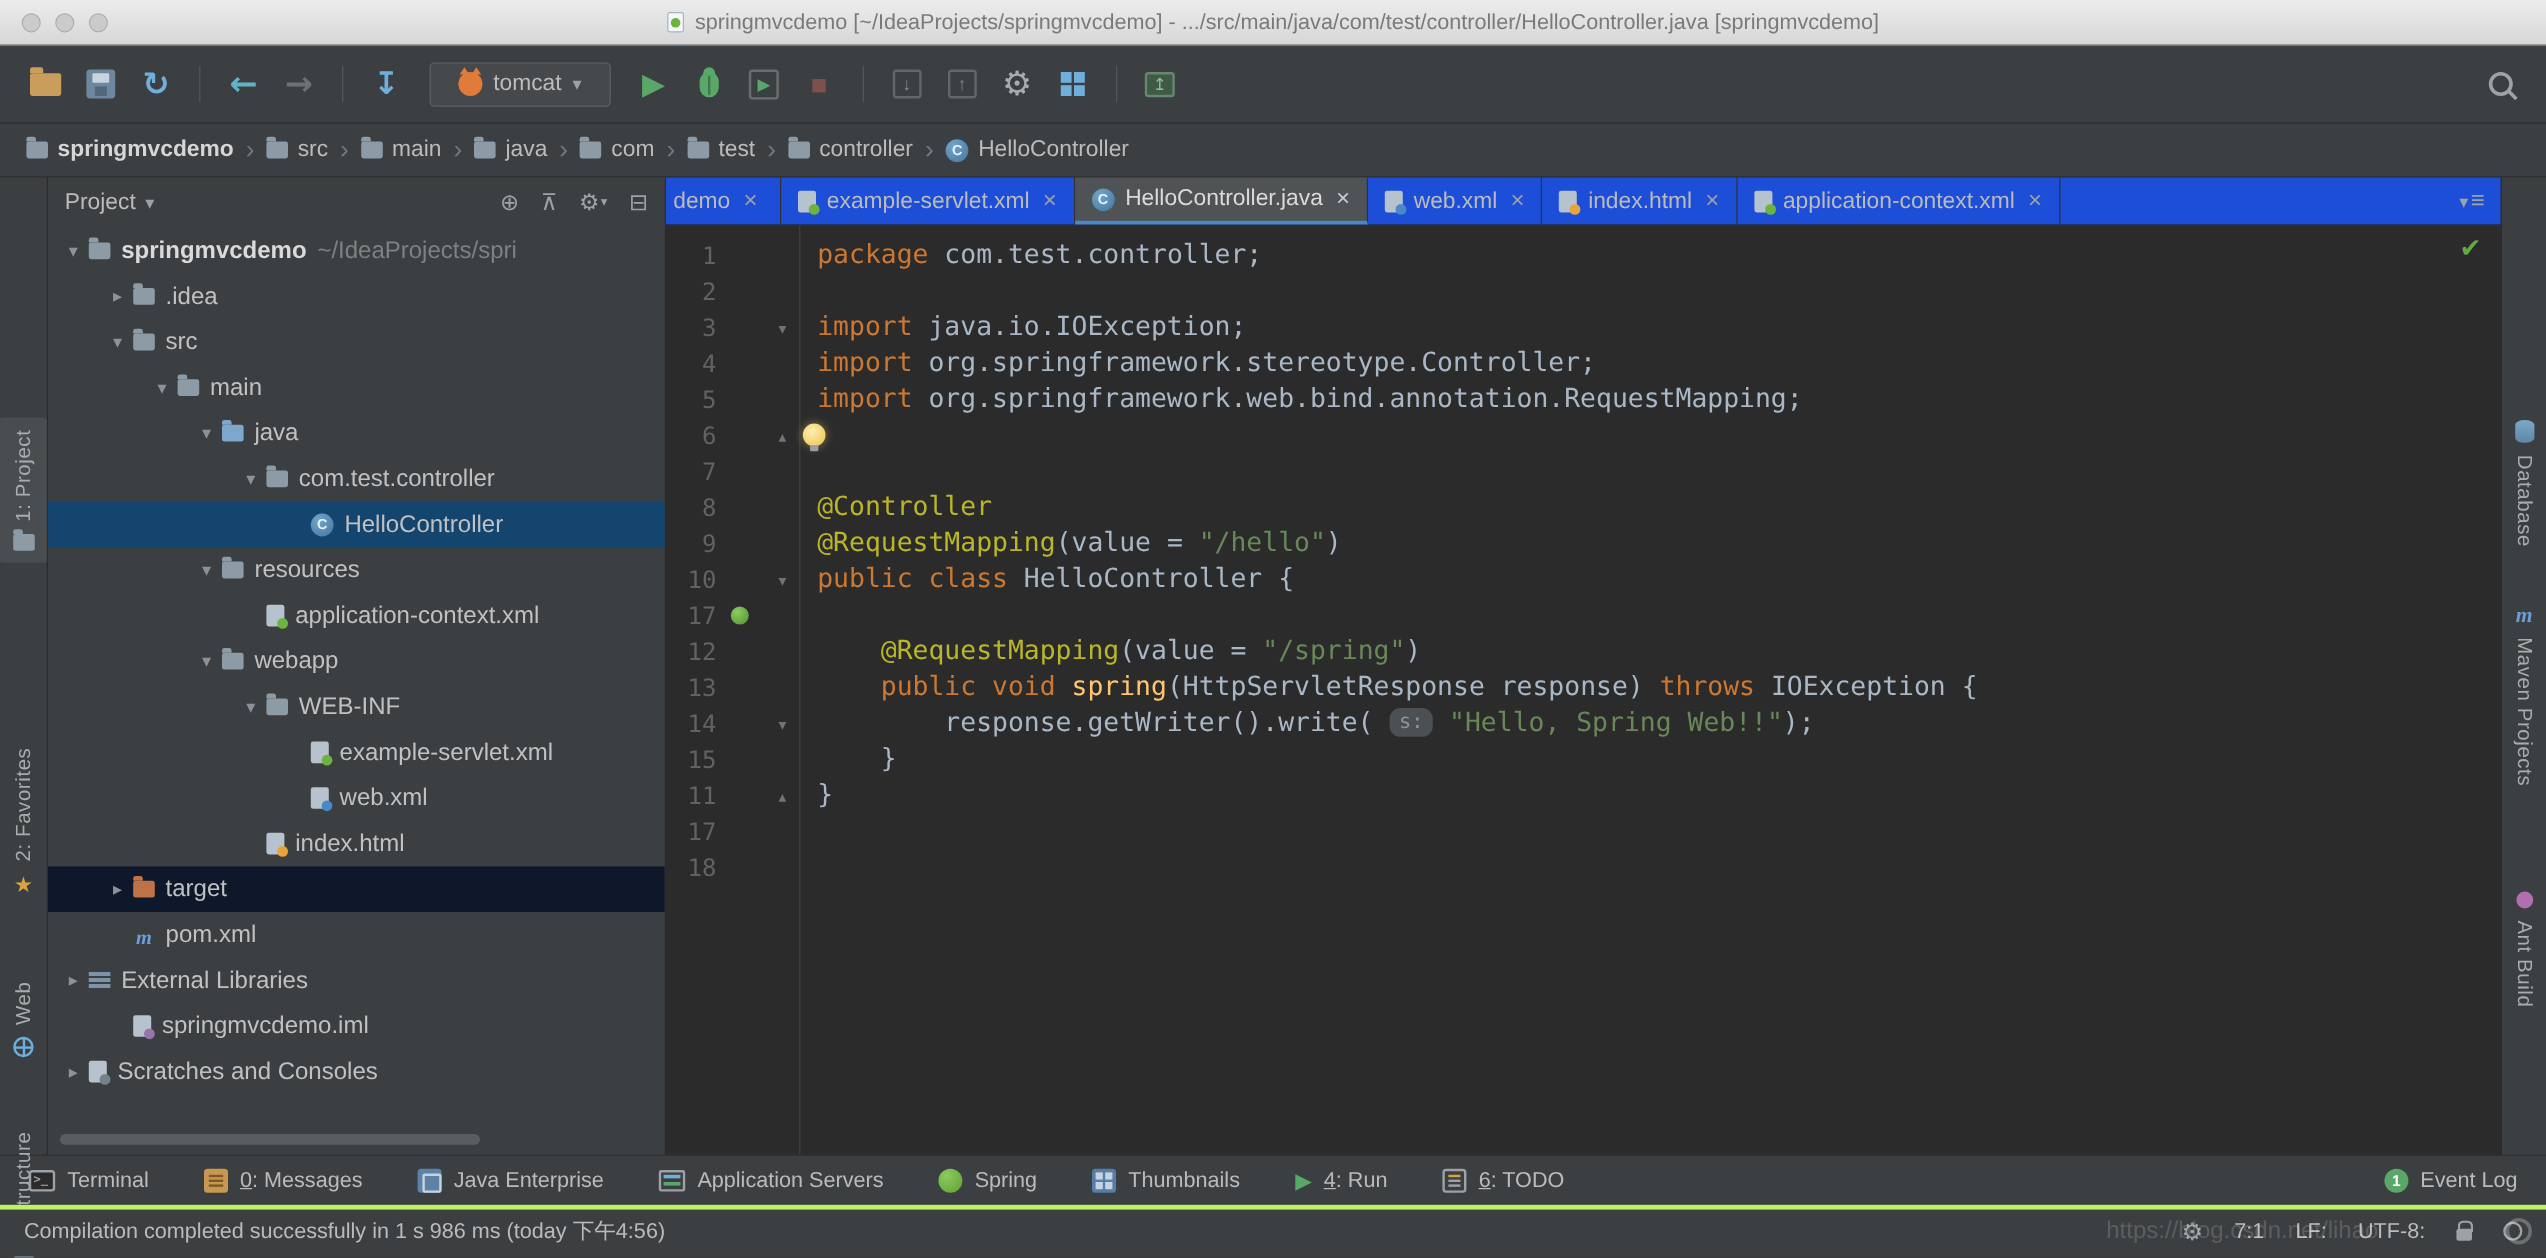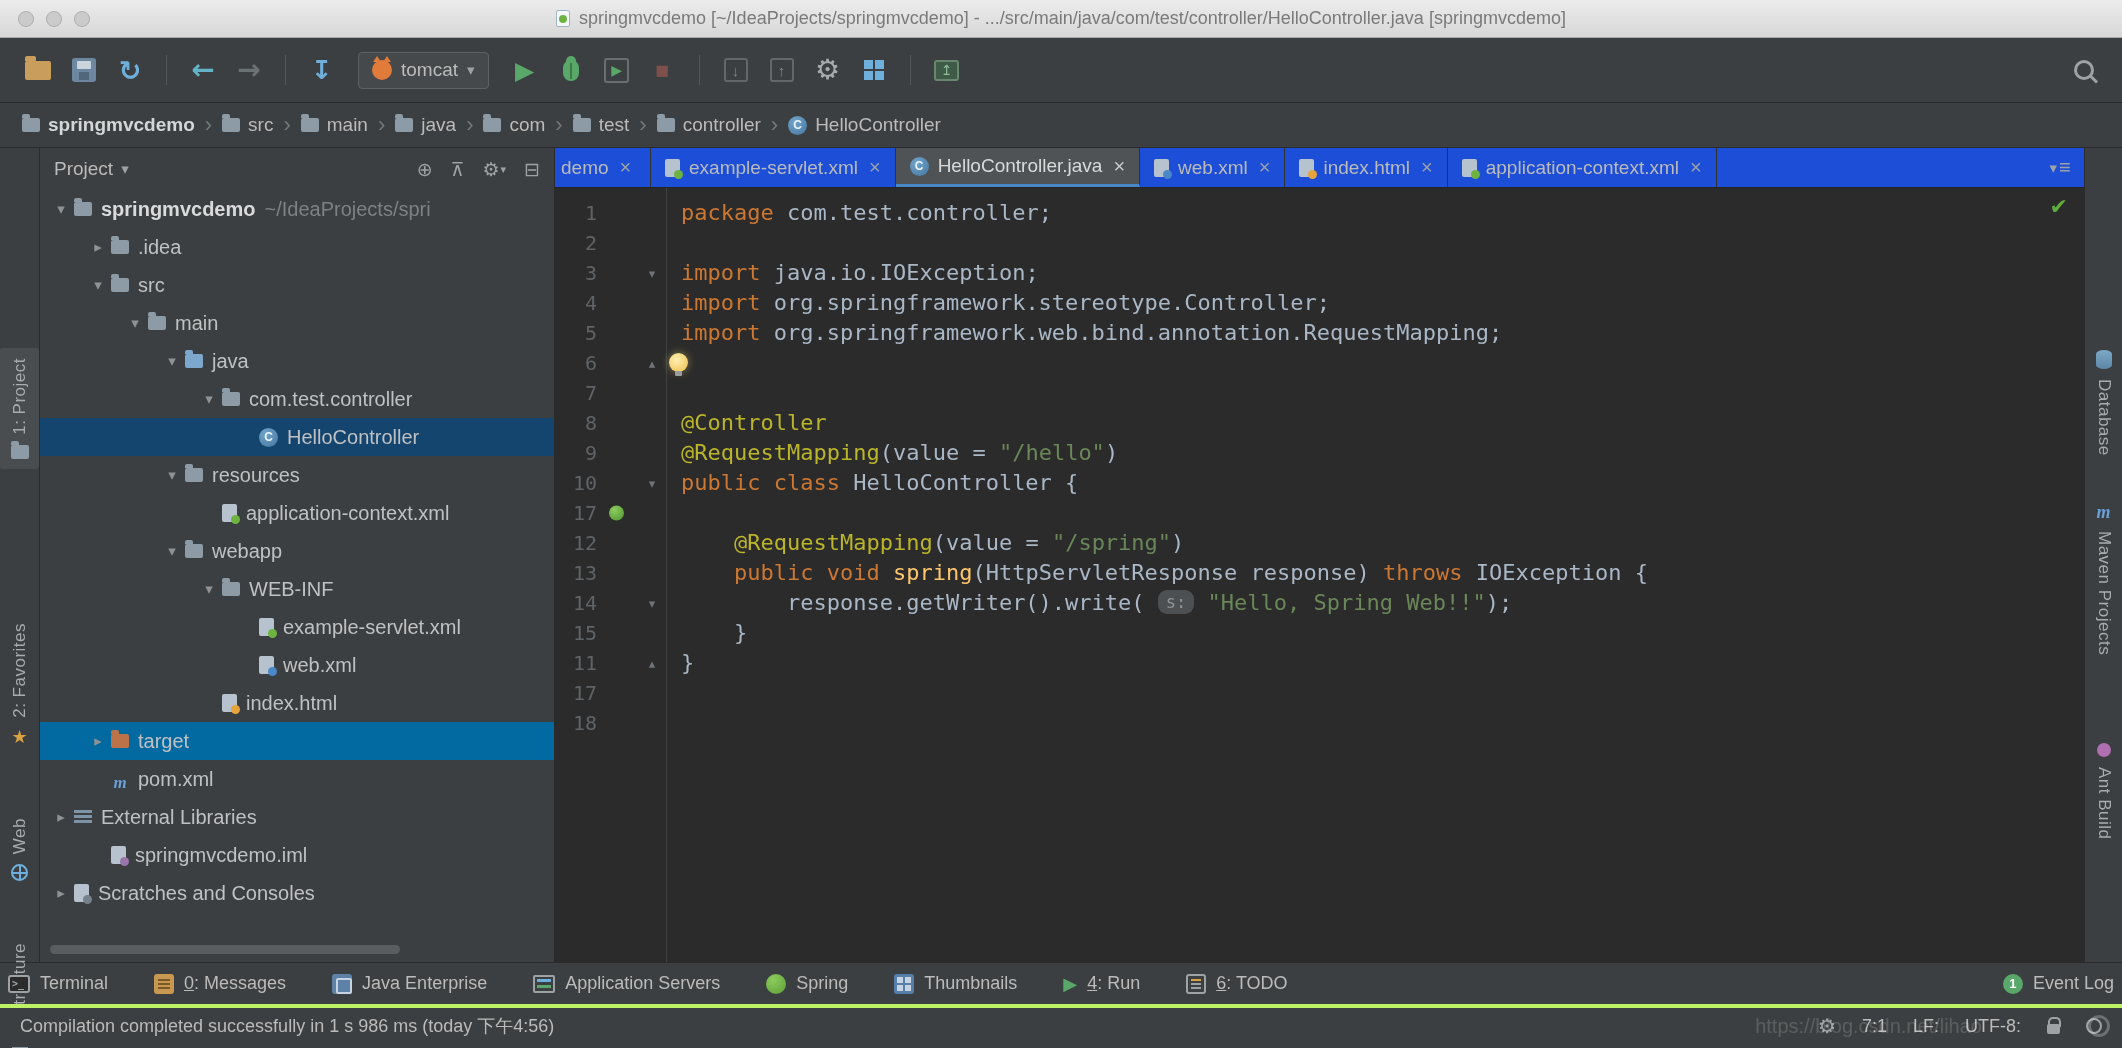--- a/index.html
+++ b/index.html
@@ -46,21 +46,21 @@
 .tb-export-tool::before{content:"↓"}
 .tb-import-tool::before{content:"↑"}
 .tb-settings{color:#A7ABAD;font-size:28px;line-height:28px}
 .tb-settings::before{content:"⚙"}
 .tb-project-structure{width:24px;height:24px}
 .tb-project-structure::before{content:"";position:absolute;left:2px;top:2px;width:9px;height:9px;background:#6FAFDC;box-shadow:11px 0 0 #6FAFDC,0 11px 0 #6FAFDC,11px 11px 0 #6FAFDC}
 .tb-deploy{width:25px;height:21px;border:2px solid #68876F;border-radius:3px;background:#3F5A47;display:flex;align-items:center;justify-content:center;color:#8FBF98;font-size:14px}
 .tb-deploy::before{content:"↥"}
 .tb-search{width:20px;height:20px;border:3px solid #9DA2A5;border-radius:50%}
 .tb-search::after{content:"";position:absolute;width:3px;height:10px;background:#9DA2A5;transform:rotate(-45deg);right:-4px;bottom:-7px}
-.combo{height:37px;display:flex;align-items:center;gap:9px;padding:0 13px;margin:0 10px;background:#45494B;border:1px solid #5E6163;border-radius:4px;color:#BBBBBB;font-size:19px}
+.combo{height:37px;display:flex;align-items:center;gap:9px;padding:0 23px;margin:0 10px;background:#45494B;border:1px solid #5E6163;border-radius:4px;color:#BBBBBB;font-size:19px}
 .ic-tomcat{width:20px;height:20px;border-radius:50%;background:#E07B39;position:relative;flex:none}
 .ic-tomcat::before,.ic-tomcat::after{content:"";position:absolute;top:-4px;border-left:4px solid transparent;border-right:4px solid transparent;border-bottom:6px solid #E07B39}
 .ic-tomcat::before{left:1px}.ic-tomcat::after{right:1px}
 .combo-arrow{color:#9DA2A5;font-size:15px}
 .combo-arrow::before{content:"▾"}
 
 
 #breadcrumbs{height:46px;flex:none;display:flex;align-items:center;gap:8px;padding:0 22px;background:#3C3F41;border-top:1px solid #2B2B2B;border-bottom:1px solid #2B2B2B;white-space:nowrap}
 .bc-item{display:flex;align-items:center;gap:8px;color:#BBBBBB;font-size:19px}
 .bc-item:first-of-type .bc-label{font-weight:700;color:#D4D6D8}
@@ -118,21 +118,21 @@
 .hdr-icons{margin-left:auto;display:flex;gap:18px;align-items:center}
 .hicon{font-size:19px;color:#9DA2A5}
 .h-locate::before{content:"⊕"}
 .h-collapse-all::before{content:"⊼"}
 .h-settings::before{content:"⚙"}
 .h-settings::after{content:"▾";font-size:11px;vertical-align:3px;margin-left:1px}
 .h-hide::before{content:"⊟"}
 #tree{flex:1;overflow:hidden}
 .trow{height:38px;display:flex;align-items:center;white-space:nowrap;overflow:hidden;color:#BFC1C3;font-size:20px}
 .trow.sel{background:#14456E}
-.trow.hl{background:#0369a1}
+.trow.hl{background:#0f172a}
 .indent{flex:none;display:inline-block;height:1px}
 .chev{width:26px;flex:none;text-align:center;color:#8E9294;font-size:15px}
 .chev.open::before{content:"▾"}
 .chev.closed::before{content:"▸"}
 .trow .ic{margin-right:9px}
 .tlabel.bold{font-weight:700;color:#D8DADC}
 .tsuffix{color:#7D8184;margin-left:9px}
 #panel-scrollbar{position:absolute;left:10px;bottom:8px;width:350px;height:9px;border-radius:5px;background:#5F6365;opacity:.85}
 
 
@@ -165,21 +165,21 @@
 .tok-a{color:#BBB529}
 .tok-s{color:#6A8759}
 .tok-m{color:#FFC66D}
 .tok-h{display:inline-block;background:#4C5052;color:#8F9496;border-radius:9px;padding:0 8px;font-size:17px;line-height:24px;vertical-align:2px}
 #bulb{position:absolute;left:2px;width:19px;height:19px;border-radius:50%;background:radial-gradient(circle at 40% 35%,#FFEFB0,#ECBE4C);box-shadow:0 0 8px rgba(250,220,120,.45);z-index:2}
 #bulb::after{content:"";position:absolute;left:6px;bottom:-4px;width:7px;height:5px;background:#9A9C9E;border-radius:1px}
 #inspect-ok{position:absolute;top:6px;right:16px;color:#5FAD3F;font-size:22px}
 #inspect-ok::before{content:"✔"}
 
 
-#bottom-bar{height:42px;flex:none;display:flex;align-items:center;gap:46px;padding:0 8px;background:#3C3F41;border-top:1px solid #2B2B2B;white-space:nowrap}
+#bottom-bar{height:42px;flex:none;display:flex;align-items:center;gap:46px;padding:0 24px;background:#3C3F41;border-top:1px solid #2B2B2B;white-space:nowrap}
 .bb-item{display:flex;align-items:center;gap:10px;color:#BBBBBB;font-size:18px}
 .bb-right{margin-left:auto}
 .mnem{text-decoration:underline}
 .bbi{display:block;position:relative;flex:none}
 .bb-terminal{width:22px;height:18px;border:2px solid #9DA2A5;border-radius:3px;background:#2B2B2B}
 .bb-terminal::before{content:">_";position:absolute;left:2px;top:-1px;font:700 10px/16px "DejaVu Sans Mono",monospace;color:#9DA2A5}
 .bb-messages{width:20px;height:20px;background:#C89850;border-radius:3px}
 .bb-messages::before{content:"";position:absolute;left:4px;top:5px;width:12px;height:2px;background:#7A5A26;box-shadow:0 4px 0 #7A5A26,0 8px 0 #7A5A26}
 .bb-java-enterprise{width:20px;height:20px;background:#5E81A8;border-radius:3px}
 .bb-java-enterprise::before{content:"";position:absolute;left:4px;top:4px;width:12px;height:12px;border:2px solid #C6D4E2;border-radius:2px}

